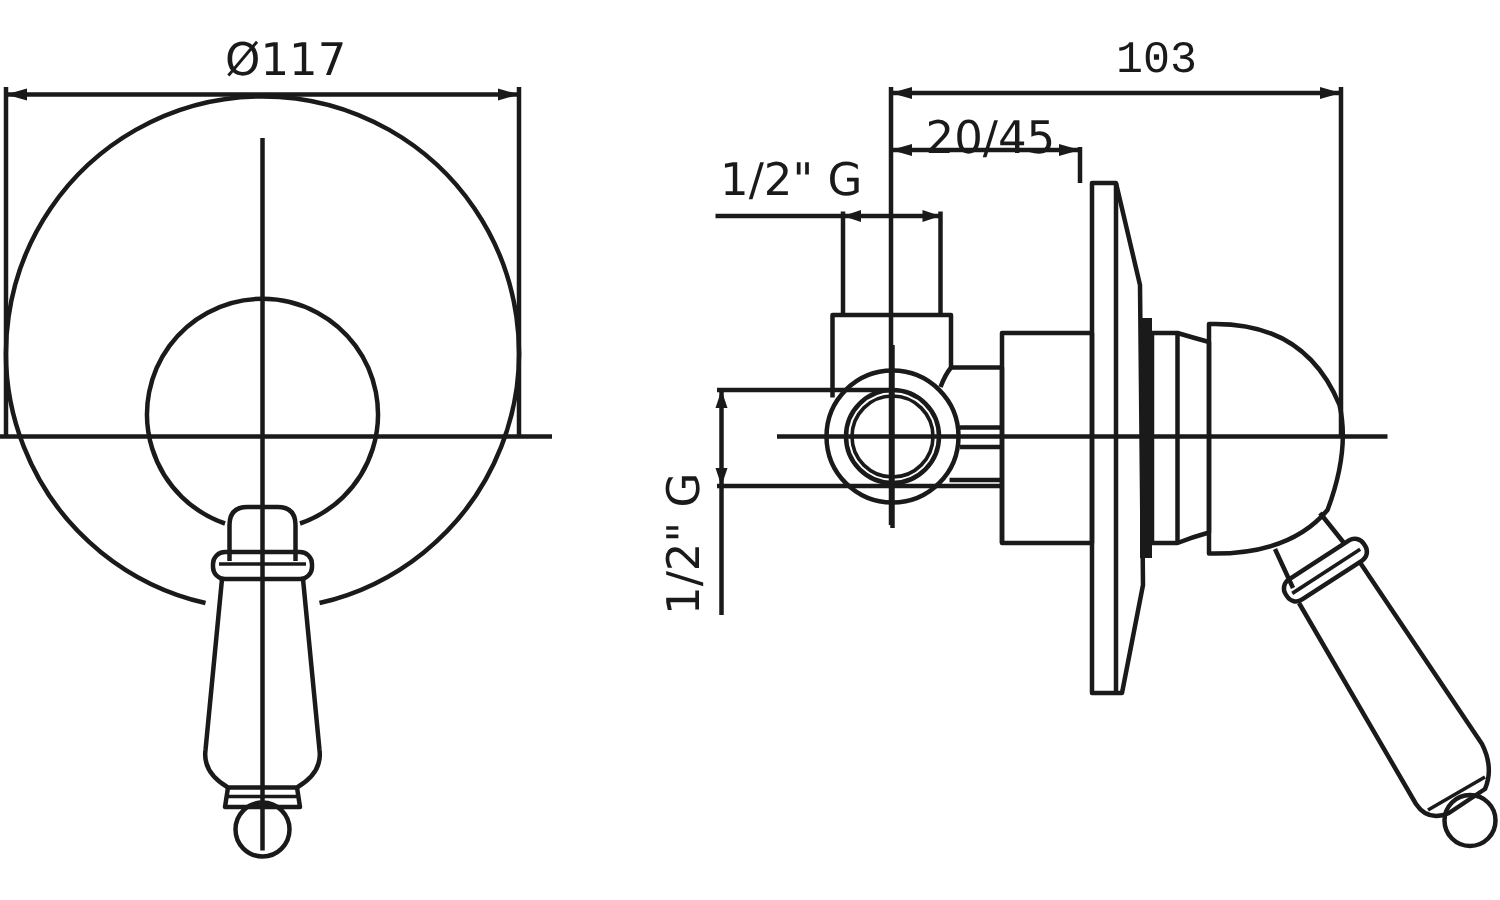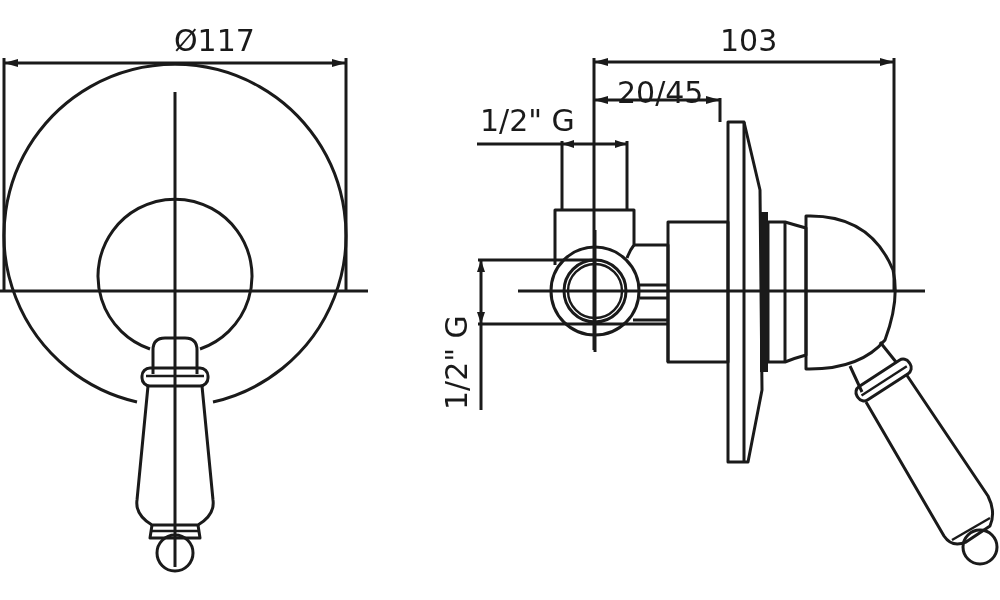--- a/index.html
+++ b/index.html
@@ -99,17 +99,17 @@
         <rect class="ln" x="852" y="374" width="62" height="16" rx="7"></rect>
         <line class="thin" x1="856" y1="383" x2="910" y2="383"></line>
       </g>
       <path class="ln" d="M 866 402 L 944 536 Q 952 548 966 542 L 990 526 Q 996 512 988 496 L 906 374"></path>
       <circle class="ln" cx="980" cy="547" r="17"></circle>
       <line class="thin" x1="952" y1="540" x2="990" y2="518"></line>
     </g>
   </g>
 </svg>
 
-<div class="label" style="left:150px; top:26px;margin-left:24px;">Ø117</div>
-<div class="label" style="left:720px; top:26px;">103</div>
+<div class="label" style="left:150px; top:26px;">Ø117</div>
+<div class="label" style="left:744px; top:26px;font-family:Liberation Mono, monospace;">103</div>
 <div class="label" style="left:617px; top:78px;">20/45</div>
 <div class="label" style="left:480px; top:106px;">1/2" G</div>
 <div class="label rot" style="left:442px; top:410px;">1/2" G</div>
 
 </body></html>

